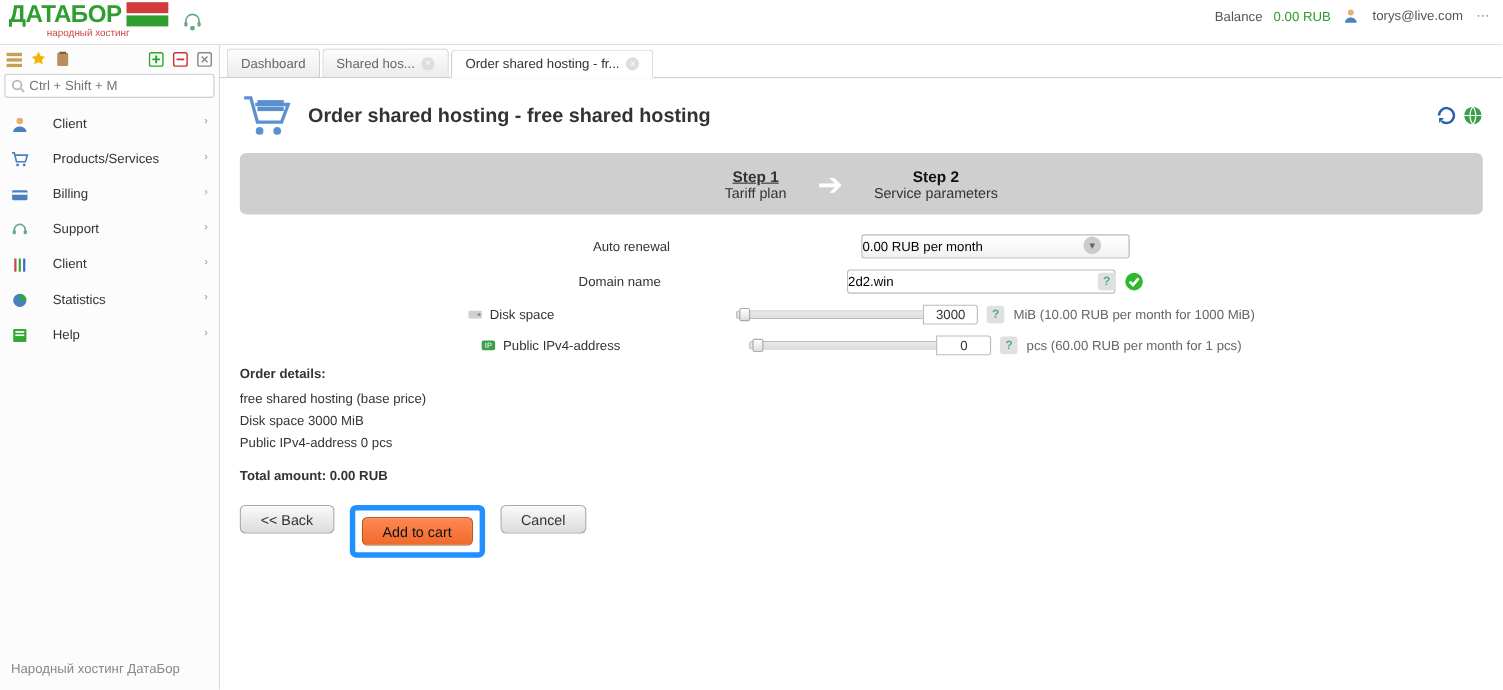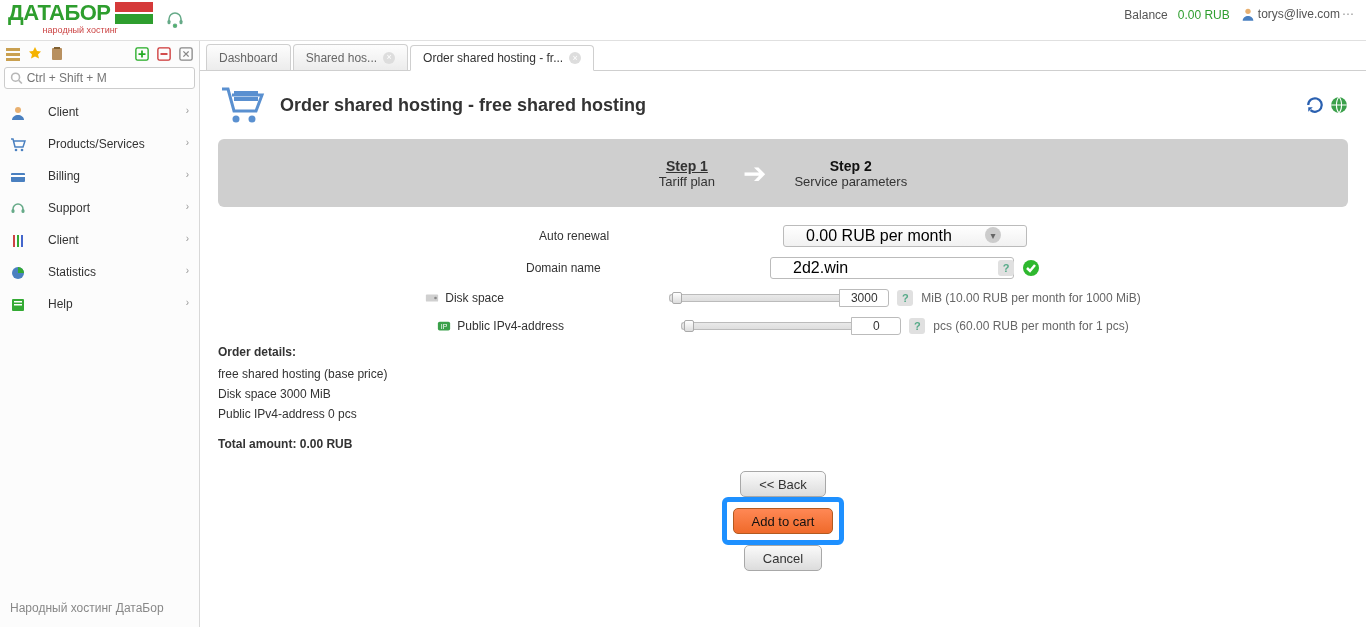--- a/index.html
+++ b/index.html
@@ -12,21 +12,21 @@
 .logo-text { font-size: 22px; font-weight: bold; color: #2e9e2e; letter-spacing: -0.5px; line-height: 1; }
 .logo-bars { display: flex; flex-direction: column; gap: 2px; margin-left: 4px; }
 .logo-bar-red { width: 38px; height: 10px; background: #d53a3a; }
 .logo-bar-green { width: 38px; height: 10px; background: #2e9e2e; }
 .logo-sub { font-size: 9px; color: #c44; margin-top: 1px; }
 .topbar-btn { width: 28px; height: 28px; border: 1px solid transparent; display: flex; align-items: center; justify-content: center; margin: 5px 0 0 8px; border-radius: 3px; cursor: pointer; }
 .headset-icon { width: 18px; height: 18px; }
 .topbar-spacer { flex: 1; }
 .balance { margin: 8px 10px 0 0; font-size: 12px; color: #555; }
 .balance-value { color: #2e9e2e; }
-.user-block { display: flex; align-items: center; gap: 2px; margin: 6px 12px 0 0; cursor: pointer; }
+.user-block { display: flex; align-items: center; gap: 12px; margin: 6px 12px 0 0; cursor: pointer; }
 .user-avatar { width: 16px; height: 16px; }
 .user-email { color: #555; }
 
 .body-row { display: flex; flex: 1; border-top: 1px solid #e0e0e0; }
 
 .sidebar { width: 200px; background: #fcfcfc; border-right: 1px solid #d8d8d8; display: flex; flex-direction: column; padding: 4px; }
 .sb-toolbar { display: flex; align-items: center; gap: 4px; margin-bottom: 4px; }
 .sb-toolbar .sb-tool { width: 18px; height: 18px; display: inline-flex; align-items: center; justify-content: center; cursor: pointer; }
 .sb-toolbar .sb-spacer { flex: 1; }
 .search-box { border: 1px solid #ccc; border-radius: 3px; display: flex; padding: 3px 5px; margin-bottom: 8px; background: #fff; }
@@ -45,54 +45,54 @@
 .tab.active { background: #fff; color: #333; z-index: 2; border-bottom: 1px solid #fff; margin-bottom: -1px; }
 .tab .tab-x { width: 12px; height: 12px; border-radius: 6px; background: #ddd; color: #fff; display: inline-flex; align-items: center; justify-content: center; font-size: 9px; line-height: 1; }
 
 .content { padding: 10px 18px 0 18px; position: relative; }
 .content-head { display: flex; align-items: center; gap: 14px; margin-bottom: 10px; }
 .cart-big { width: 48px; height: 48px; }
 .page-title { font-size: 18px; font-weight: bold; color: #333; }
 .head-actions { margin-left: auto; display: flex; gap: 6px; }
 .head-actions .ha { width: 18px; height: 18px; cursor: pointer; }
 
-.steps { background: #cfcfcf; border-radius: 6px; height: 68px; display: flex; align-items: center; justify-content: center; gap: 28px; margin-bottom: 18px; }
+.steps { background: #cfcfcf; border-radius: 6px; height: 56px; display: flex; align-items: center; justify-content: center; gap: 28px; margin-bottom: 18px; }
 .step { text-align: center; color: #333; }
 .step .label { font-size: 14px; font-weight: bold; }
 .step .sub { font-size: 13px; }
 .step.done .label { text-decoration: underline; }
 .step.active .label { color: #111; }
 .arrow-right { color: #fff; font-size: 28px; }
 
 .form-rows { width: 100%; }
 .form-row { display: flex; align-items: center; margin-bottom: 10px; justify-content: center; }
 .fr-label { display: flex; align-items: center; gap: 6px; width: 244px; font-size: 12px; color: #333; }
 .fr-label .fr-icon { width: 14px; height: 14px; }
 .fr-label-wrap { position: relative; width: 244px; display: flex; align-items: center; overflow: hidden; }
 .fr-label-wrap::after { content: ""; flex: 1; border-bottom: 1px dotted #bbb; margin-left: 6px; height: 1px; }
 .fr-field { width: 220px; }
 .fr-helpers { display: flex; align-items: center; gap: 8px; margin-left: 8px; }
 .qmark { width: 16px; height: 16px; border-radius: 3px; background: #e0e0e0; color: #5a8; display: inline-flex; align-items: center; justify-content: center; font-size: 11px; font-weight: bold; cursor: pointer; }
 .check-green { width: 18px; height: 18px; }
 .hint-text { color: #666; font-size: 12px; }
-select.fr-ctrl, input.fr-ctrl { width: 244px; height: 22px; border: 1px solid #bbb; border-radius: 3px; padding: 0 22px; font-size: 16px; background: linear-gradient(#fff,#f1f1f1); }
+select.fr-ctrl, input.fr-ctrl { width: 244px; height: 22px; border: 1px solid #bbb; border-radius: 3px; padding: 0 0; font-size: 12px; background: linear-gradient(#fff,#f1f1f1); }
 .dd-wrap { position: relative; width: 220px; }
 .dd-btn { position: absolute; right: 2px; top: 2px; width: 16px; height: 16px; border-radius: 8px; background: #ccc; display: flex; align-items: center; justify-content: center; color: #666; font-size: 10px; cursor: pointer; }
 
 .slider-wrap { width: 220px; display: flex; align-items: center; gap: 0; }
 .slider-track { flex: 1; height: 8px; background: linear-gradient(#e9e9e9,#dedede); border: 1px solid #bbb; border-right: none; border-radius: 3px 0 0 3px; position: relative; }
 .slider-thumb { position: absolute; top: -3px; width: 10px; height: 12px; background: linear-gradient(#fff,#ddd); border: 1px solid #aaa; border-radius: 2px; }
 .slider-value { width: 50px; height: 18px; border: 1px solid #bbb; border-radius: 0 3px 3px 0; text-align: center; font-size: 12px; background: #fff; display: flex; align-items: center; justify-content: center; }
 
 .order-details { margin-top: 8px; }
 .order-details-title { font-weight: bold; margin-bottom: 8px; }
 .order-line { margin-bottom: 6px; color: #333; }
 .total { font-weight: bold; margin-top: 16px; margin-bottom: 20px; }
 
-.buttons { display: flex; gap: 0; align-items: center; flex-direction: column; }
+.buttons { display: flex; gap: 14px; align-items: flex-start; }
 .btn { height: 26px; padding: 0 18px; border: 1px solid #a8a8a8; border-radius: 5px; background: linear-gradient(#fafafa,#dcdcdc); cursor: pointer; font-size: 13px; color: #333; }
 .highlight-box { border: 5px solid #1e90ff; border-radius: 6px; padding: 6px 6px; display: inline-flex; }
 .btn-primary { background: linear-gradient(#ff8855,#ef6a2a); color: #111; border-color: #b35a20; }
 
 
 .chev-right::after { content: "›"; }
 </style>
 </head>
 <body>
 

